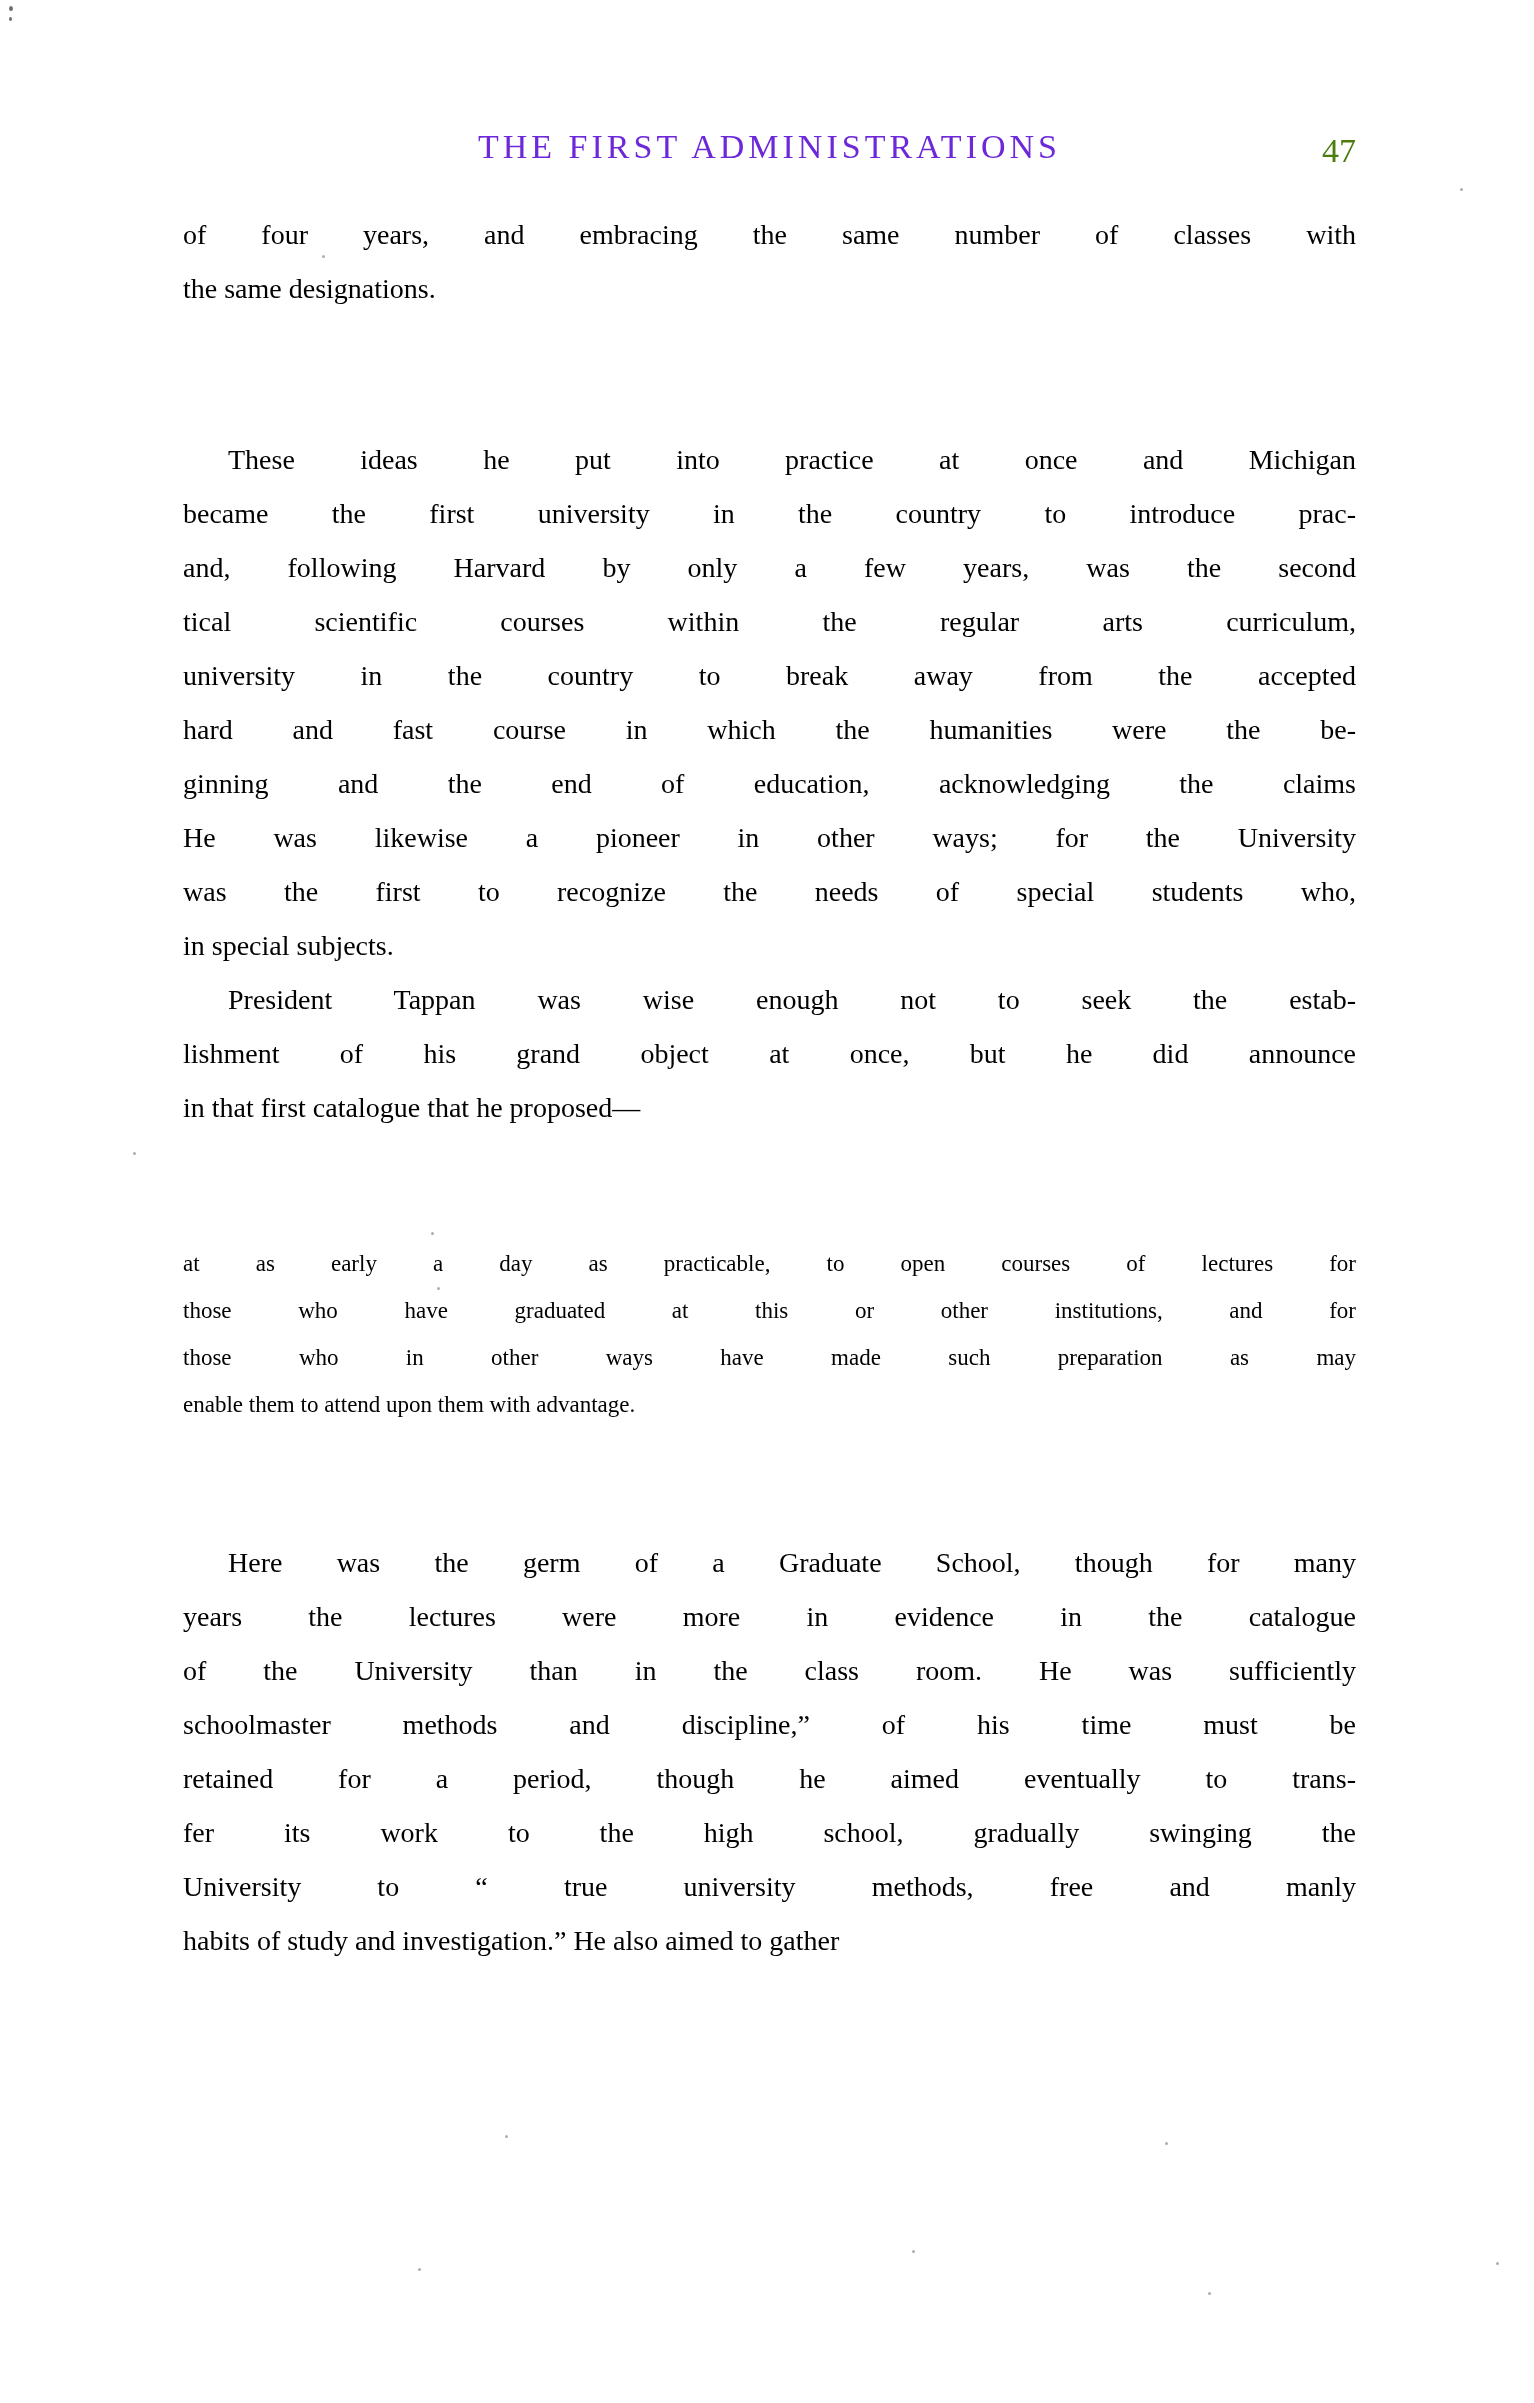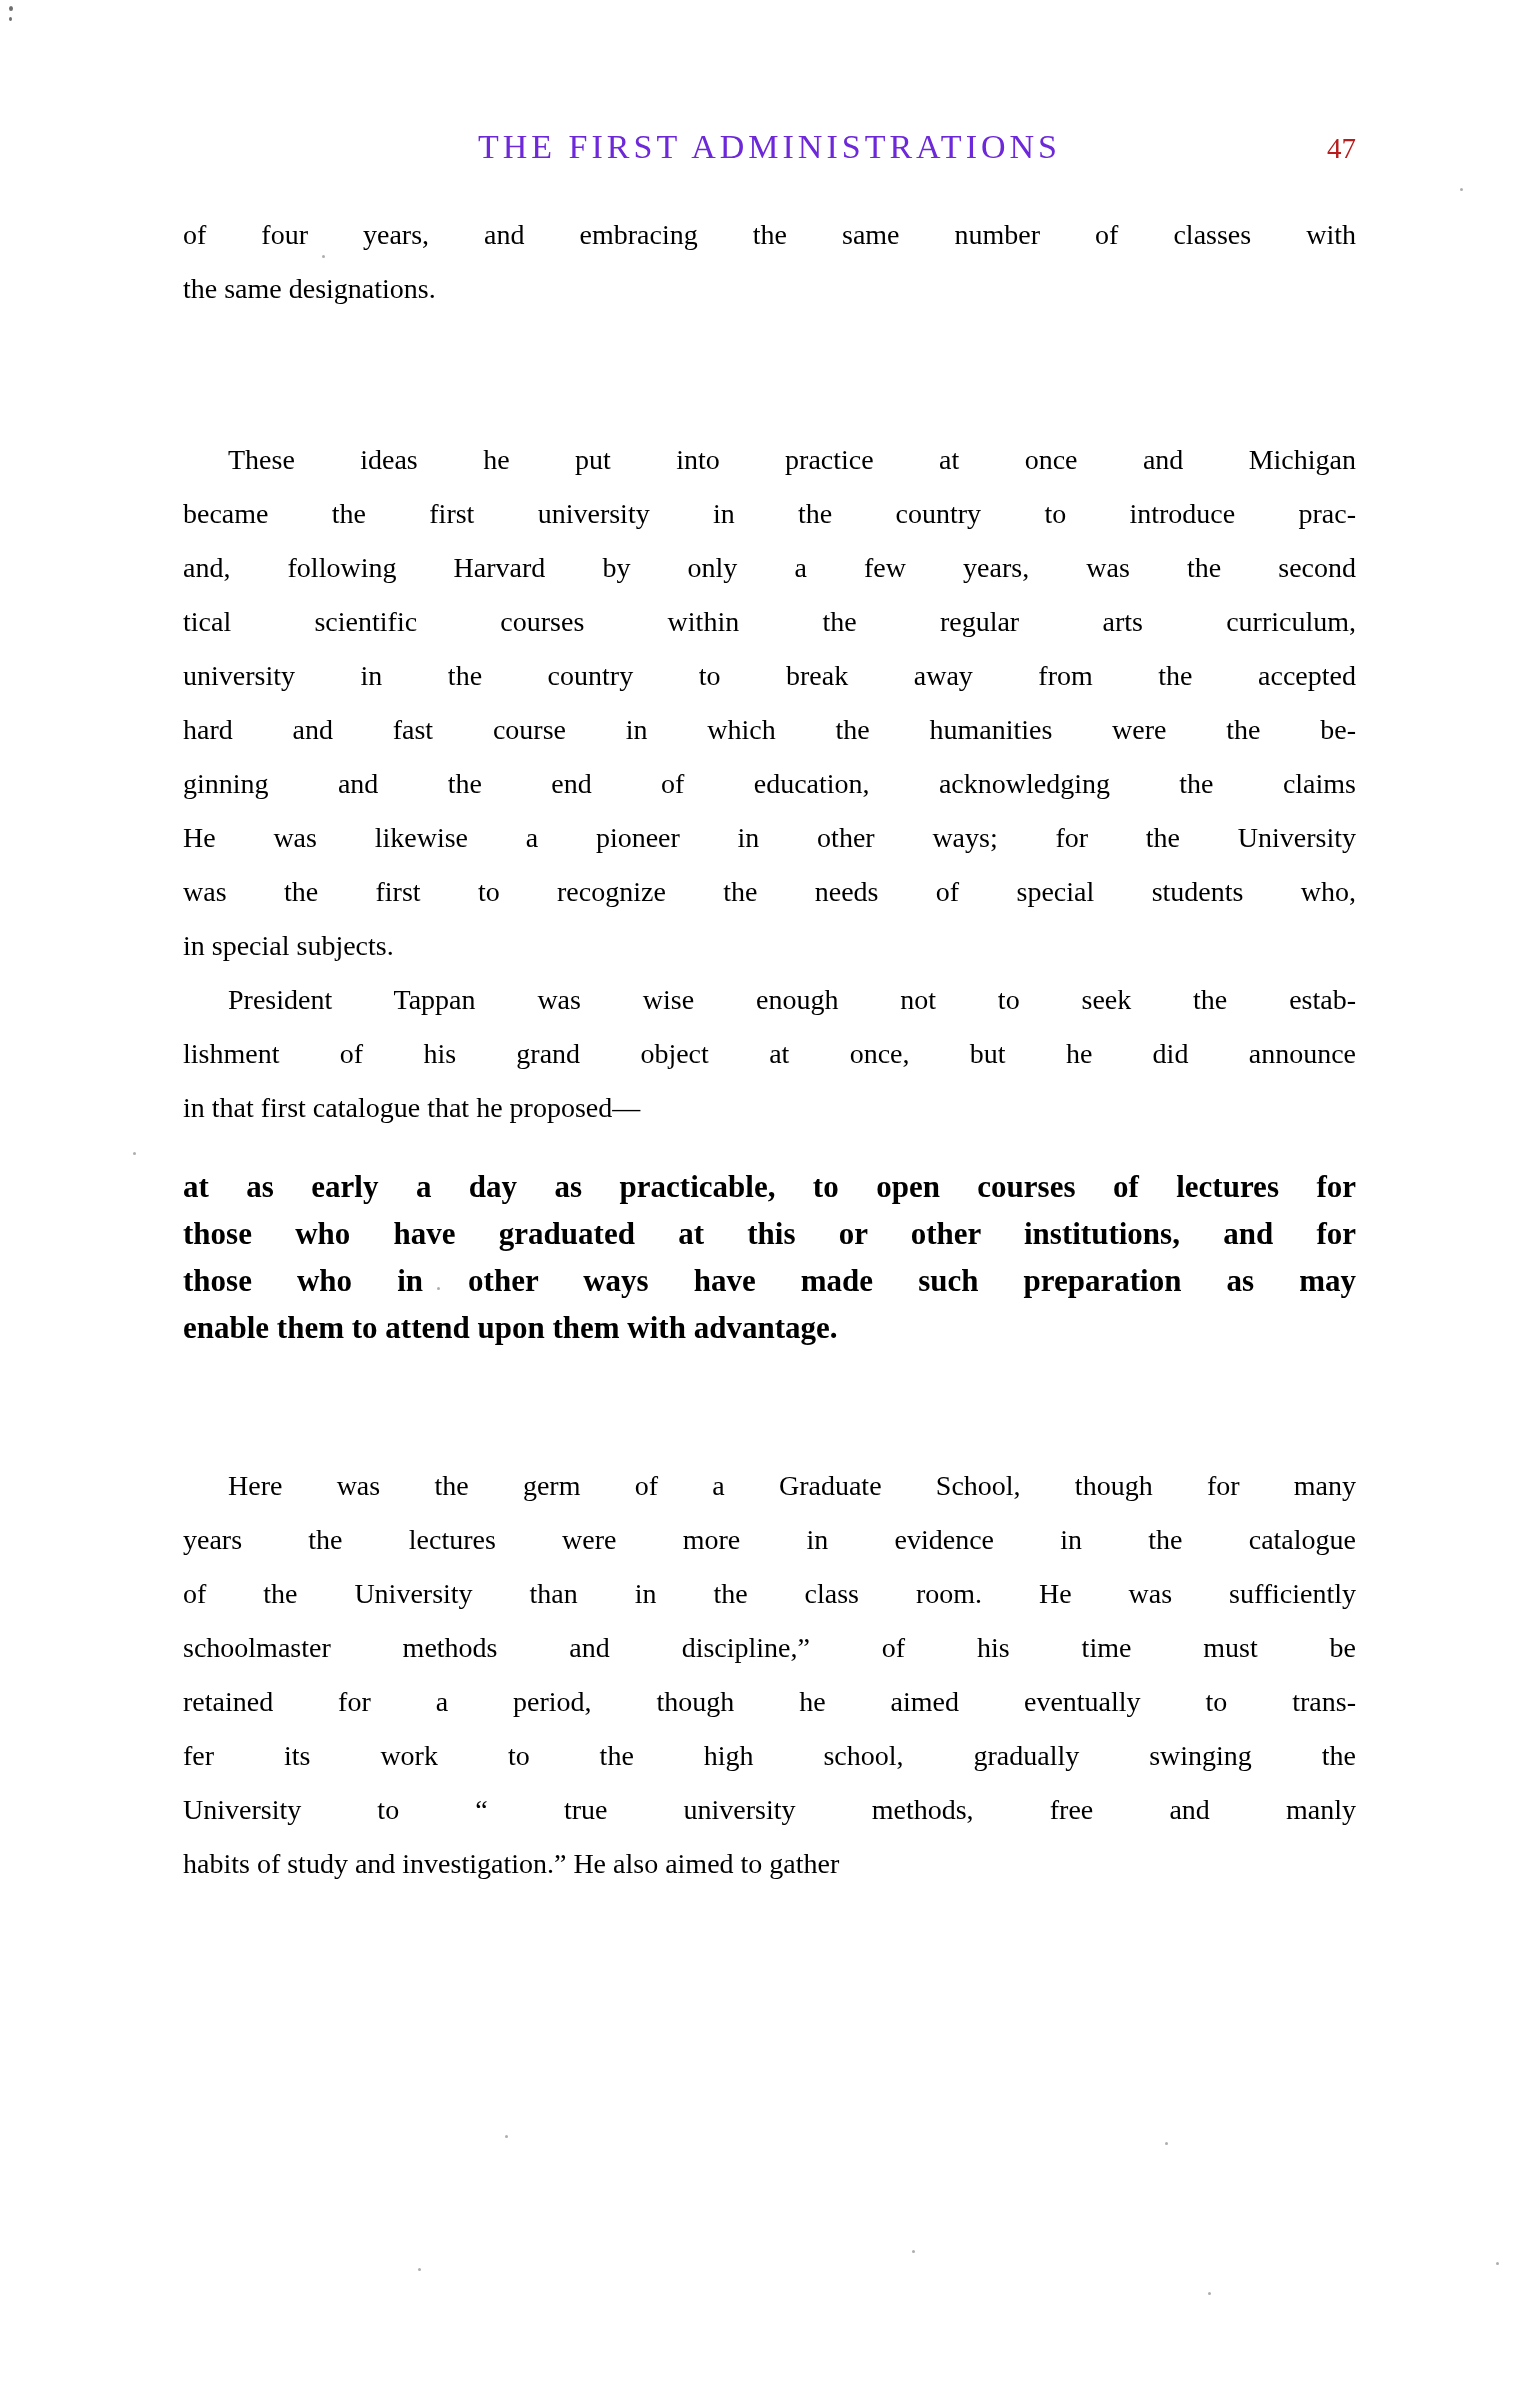--- a/index.html
+++ b/index.html
@@ -27,43 +27,42 @@
     text-align: center;
     font-size: 34px;
     letter-spacing: 4px;
     white-space: nowrap;
     color: #6d28d9;
   }
   .page-number {
     position: absolute;
     top: 4px;
     right: 0;
-    font-size: 29px;
-    color: #b91c1c;
+    font-size: 34px;
+    color: #4d7c0f;
   }
   .page-body {
     position: absolute;
     top: 208px;
     left: 183px;
     width: 1173px;
   }
   .para {
     margin: 0;
     padding: 0;
   }
   .para.body {
     font-size: 28px;
     line-height: 54px;
   }
   .para.quote {
-    font-size: 31px;
+    font-size: 23px;
     line-height: 47px;
-    margin-top: 28px;
+    margin-top: 105px;
     margin-bottom: 108px;
-    font-weight: bold;
   }
   .para.body:first-child {
     margin-bottom: 117px;
   }
   .line {
     display: block;
     text-align: justify;
     text-align-last: justify;
   }
   .line.last {

